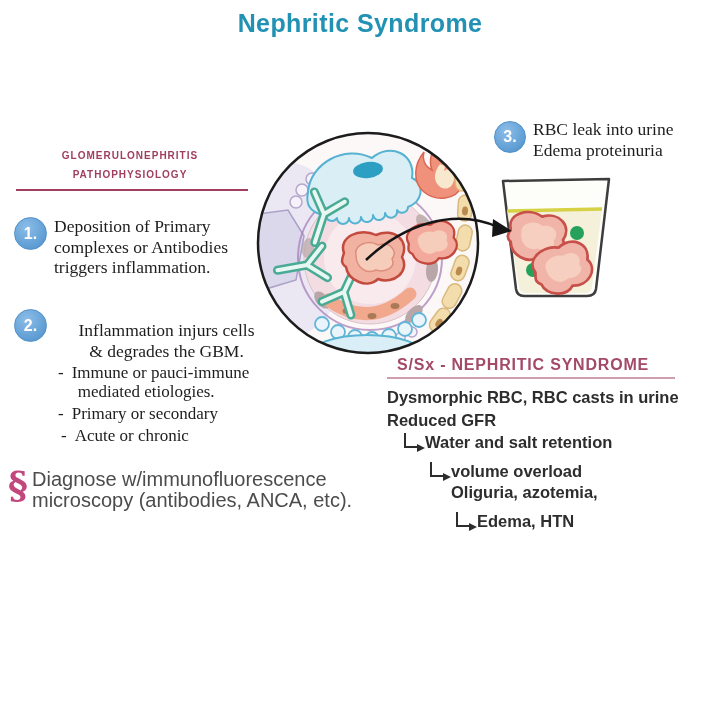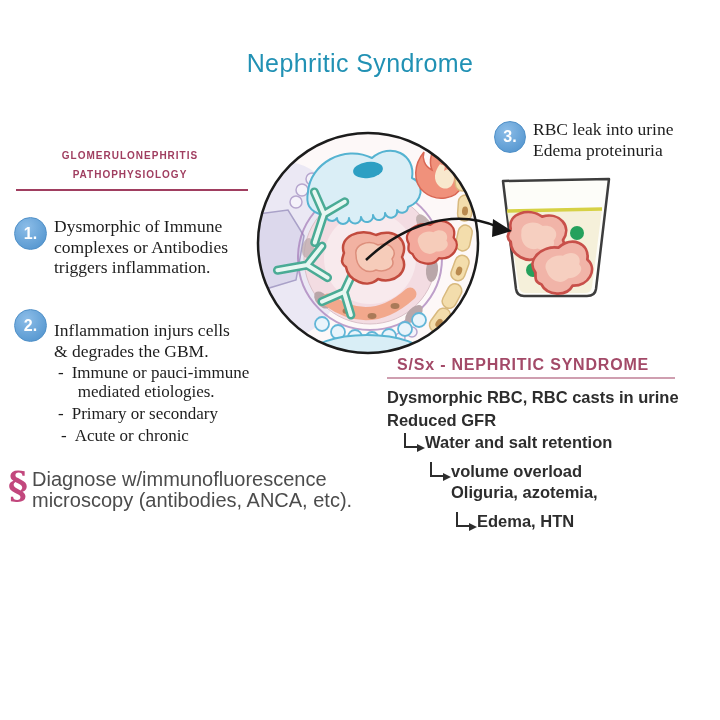--- a/index.html
+++ b/index.html
@@ -5,21 +5,21 @@
   * { margin:0; padding:0; box-sizing:border-box; }
   html,body { background:#ffffff; }
   .canvas {
     position:relative; width:720px; height:720px; background:#ffffff;
     overflow:hidden; font-family:"Liberation Sans", sans-serif;
   }
   .abs { position:absolute; }
 
   .title {
     left:0; right:0; top:9px; text-align:center;
-    font-size:25px; font-weight:normal; color:#2191b4; letter-spacing:.4px;margin-top:40px;
+    font-size:25px; font-weight:bold; color:#2191b4; letter-spacing:.4px;
   }
 
   .patho-heading {
     left:2px; top:146px; width:256px; text-align:center;
     font-size:10px; line-height:19px; font-weight:bold; color:#a03e60;
     letter-spacing:1px;
   }
   .patho-underline { left:16px; top:189px; width:232px; height:2px; background:#a03e60; }
 
   .step-badge {
@@ -73,29 +73,29 @@
   <div class="abs patho-heading">
     <div>GLOMERULONEPHRITIS</div>
     <div>PATHOPHYSIOLOGY</div>
   </div>
   <div class="abs patho-underline"></div>
 
   <div class="abs step-badge" style="left:14px; top:217px;">
     <span>1.</span>
   </div>
   <div class="abs serif-text" style="left:54px; top:216px; width:215px;">
-    <div>Dysmorphic of Immune</div>
+    <div>Deposition of Primary</div>
     <div>complexes or Antibodies</div>
     <div>triggers inflammation.</div>
   </div>
 
   <div class="abs step-badge" style="left:14px; top:309px;">
     <span>2.</span>
   </div>
-  <div class="abs serif-text" style="left:54px; top:320px; width:225px;">
+  <div class="abs serif-text" style="left:54px; top:320px; width:225px;text-align:center;">
     <div>Inflammation injurs cells</div>
     <div>&amp; degrades the GBM.</div>
   </div>
   <div class="abs bullets">
     <div class="bullet-row">
       <span class="bullet-dash">-</span>
       <span class="bullet-text">
         <div>Immune or pauci-immune</div>
         <div class="bullet-wrap">mediated etiologies.</div>
       </span>

